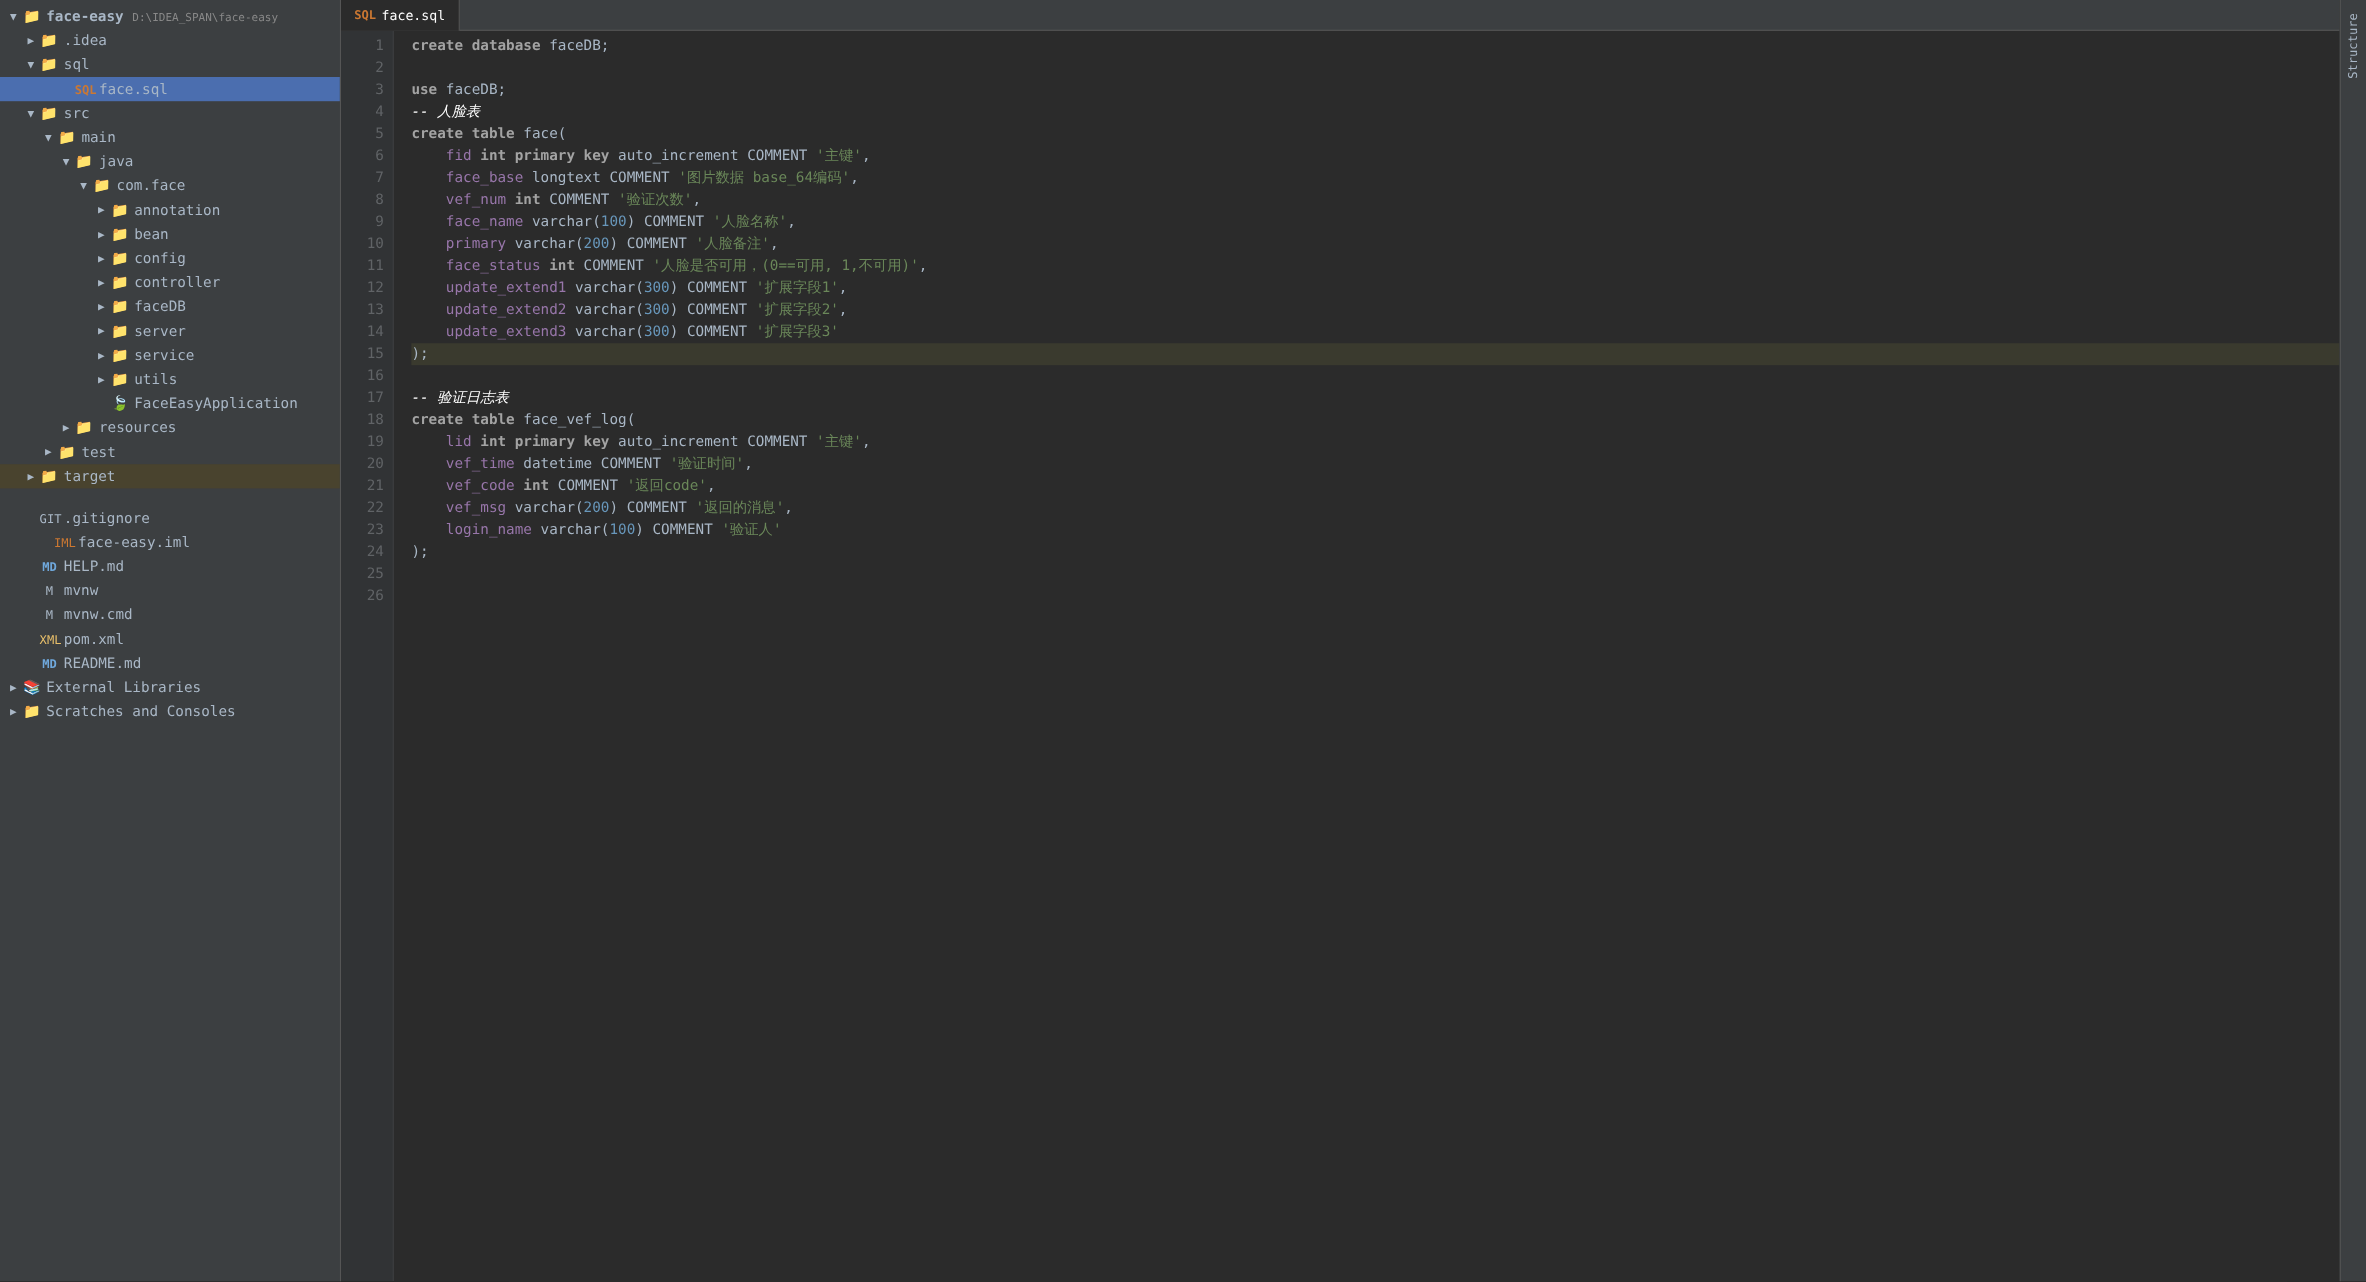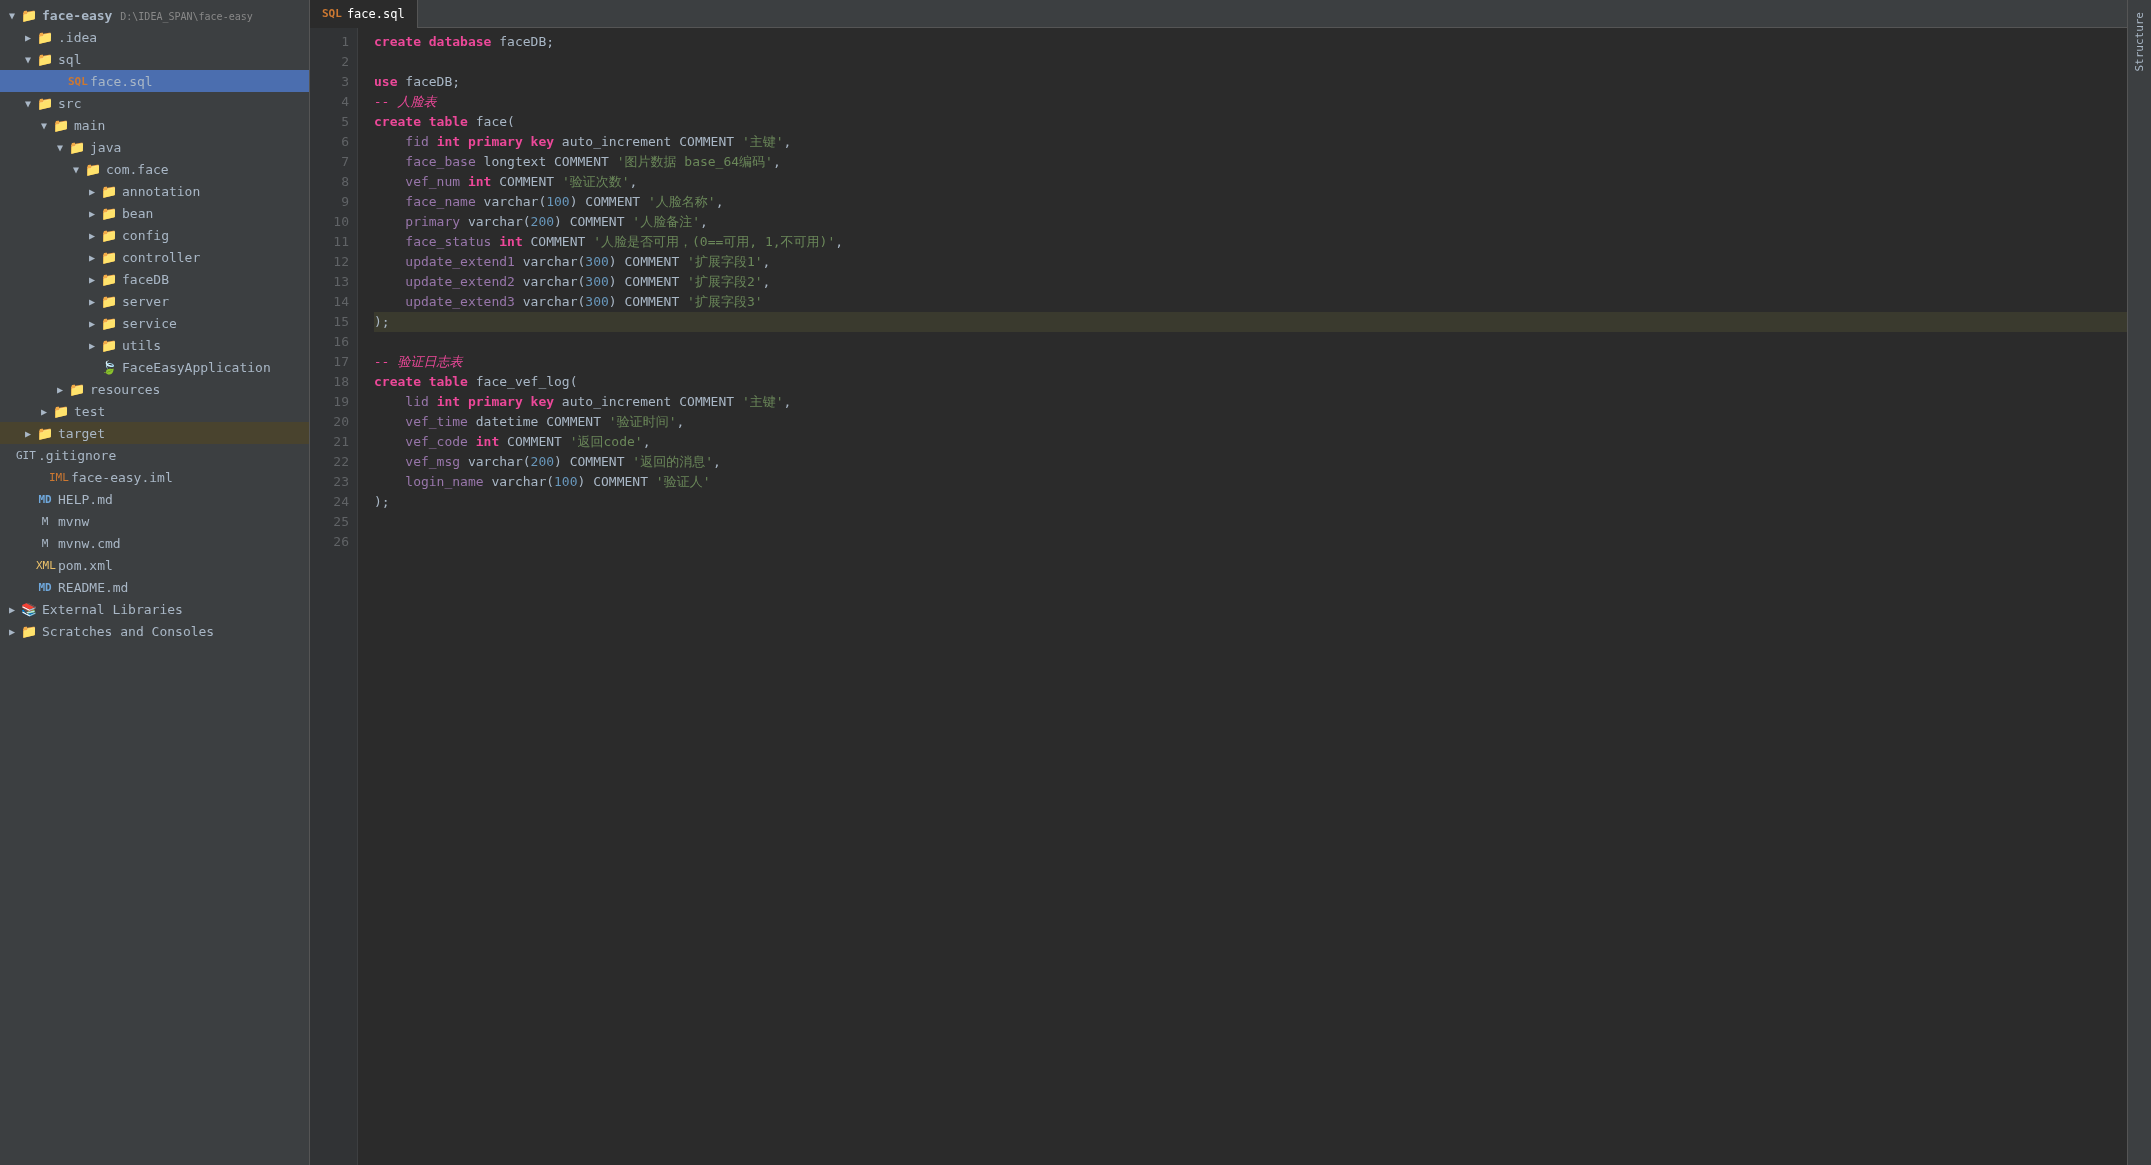--- a/index.html
+++ b/index.html
@@ -153,24 +153,24 @@
       display: block;
       height: 20px;
       line-height: 20px;
       white-space: pre;
     }
     .code-line.highlighted-line {
       background: #3a3a2e;
     }
 
     
-    .kw { color: #ec4899; font-weight: bold; }
+    .kw { color: #a3a3a3; font-weight: bold; }
     .str { color: #6a8759; }
     .num { color: #6897bb; }
-    .comment { color: #ec4899; font-style: italic; }
+    .comment { color: #ffffff; font-style: italic; }
     .plain { color: #a9b7c6; }
     .field { color: #9876aa; }
 
     
     .activity-bar {
       width: 24px;
       background: #3c3f41;
       border-left: 1px solid #555;
       display: flex;
       flex-direction: column;
@@ -315,21 +315,21 @@
       <span class="tree-icon icon-folder">📁</span>
       <span class="tree-label">test</span>
     </div>
 
     <div class="tree-item highlighted" style="padding-left:20px;">
       <span class="tree-arrow">▶</span>
       <span class="tree-icon" style="color:#c4a86c;">📁</span>
       <span class="tree-label">target</span>
     </div>
 
-    <div class="tree-item" style="">
+    <div class="tree-item" style="padding-left:20px;margin-top:16px;">
       <span class="tree-indent"></span>
       <span class="tree-icon" style="color:#a9b7c6; font-size:11px;">GIT</span>
       <span class="tree-label">.gitignore</span>
     </div>
 
     <div class="tree-item" style="padding-left:20px;margin-left:13px;">
       <span class="tree-indent"></span>
       <span class="tree-icon" style="color:#cc7832; font-size:11px;">IML</span>
       <span class="tree-label">face-easy.iml</span>
     </div>

